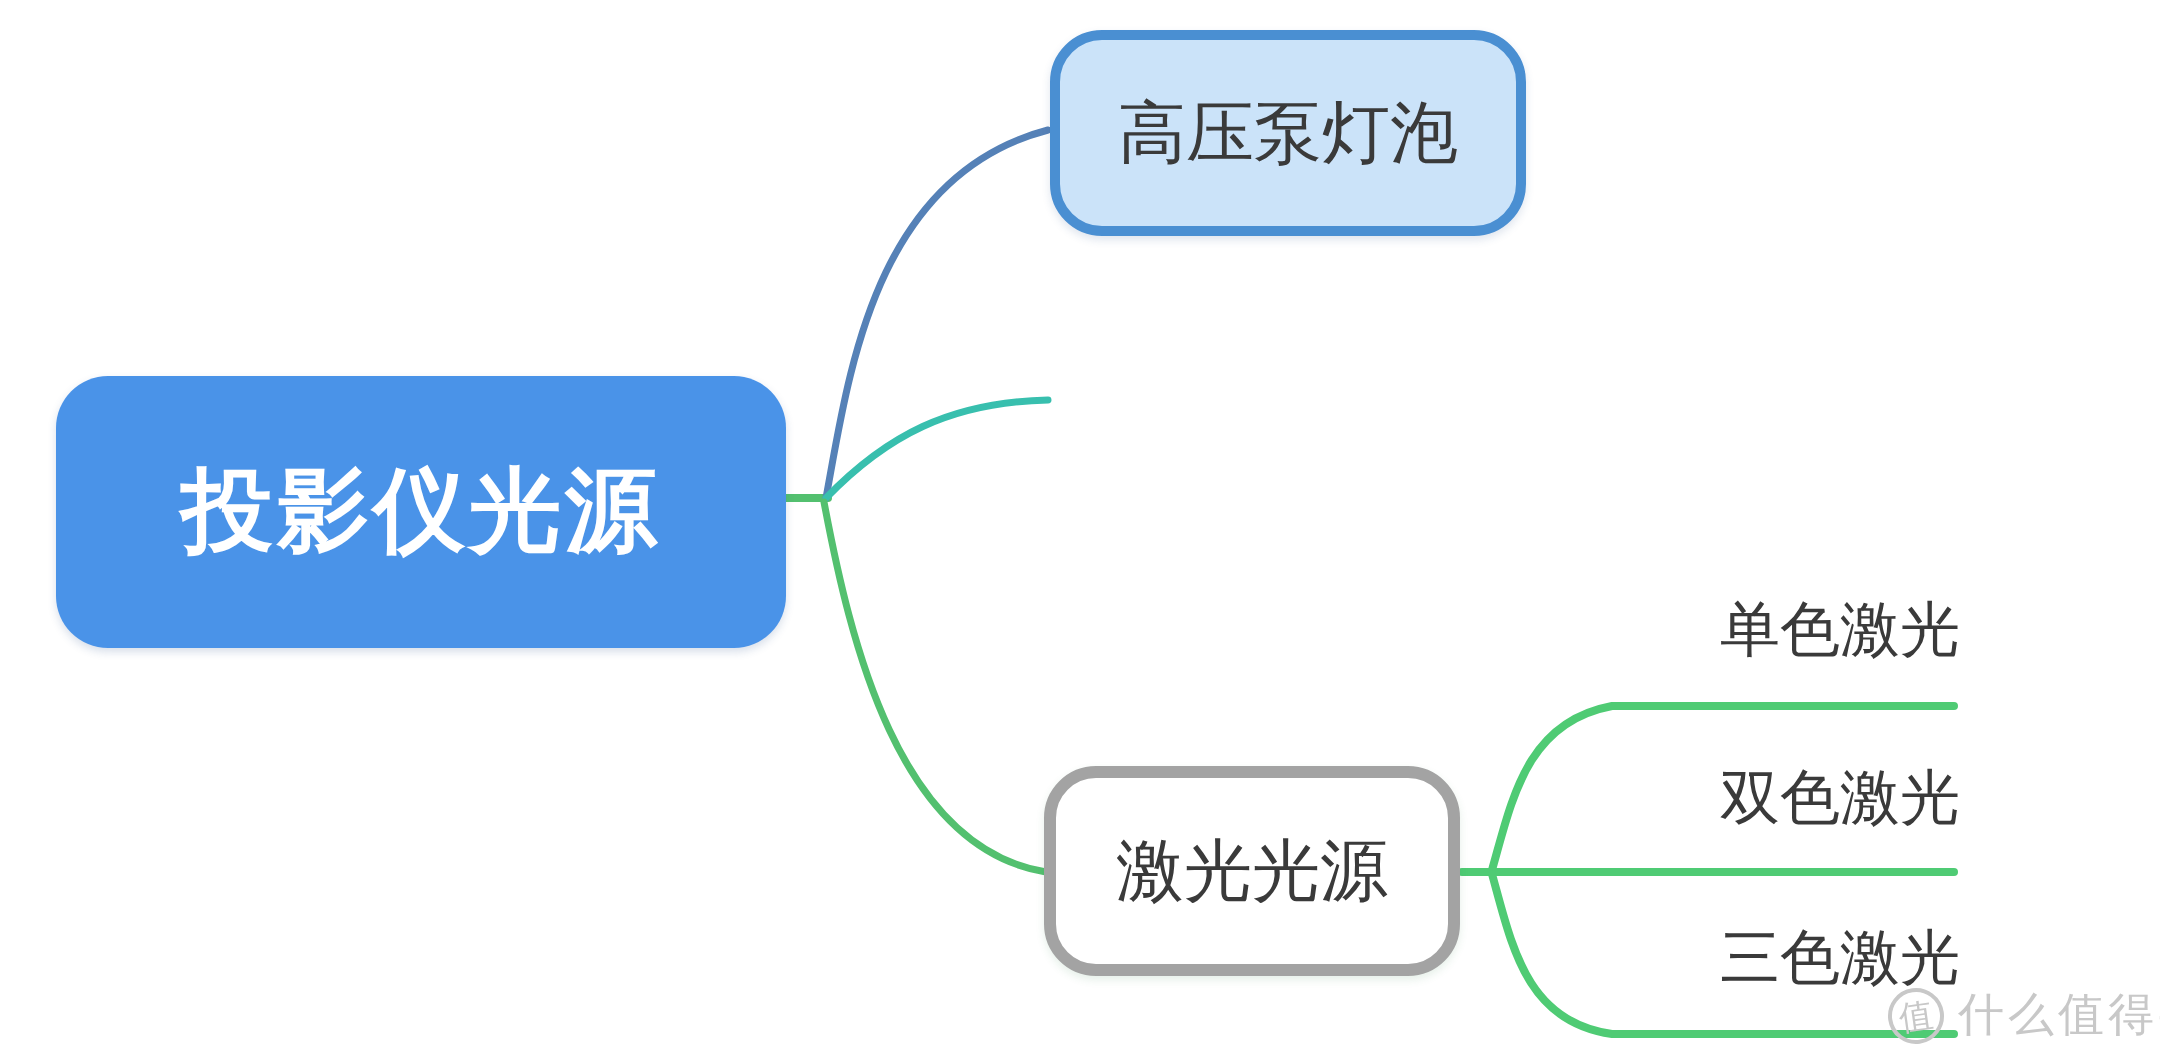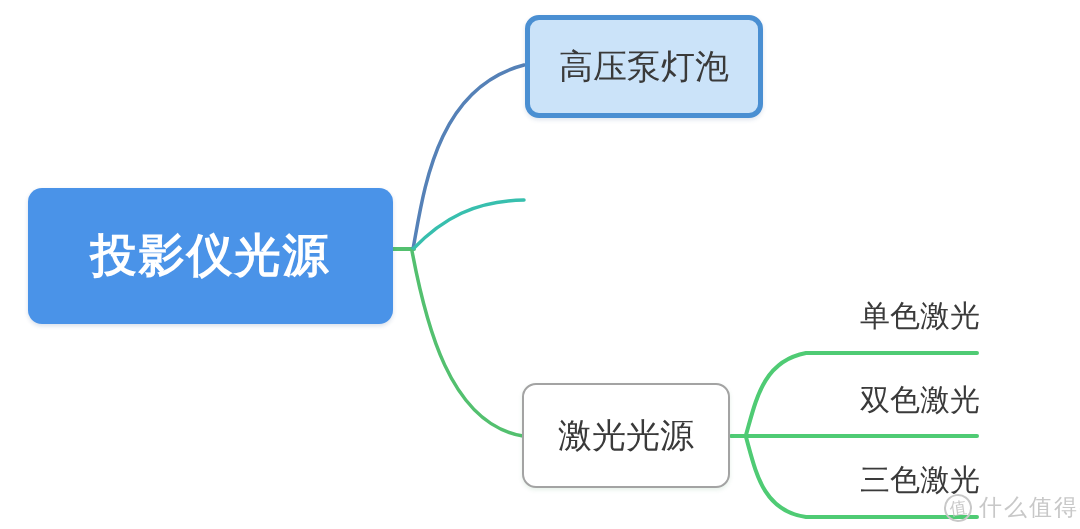--- a/index.html
+++ b/index.html
@@ -28,21 +28,21 @@
   .stroke-teal  { stroke: #38bfae; stroke-width: 3.5px; }
   .stroke-green { stroke: #53c06f; stroke-width: 3.5px; }
   .stroke-leaf  { stroke: #4fcb74; stroke-width: 4px; }
   .stub         { stroke: #53c06f; stroke-width: 4px; }
 
   .node {
     position: absolute;
     display: flex;
     align-items: center;
     justify-content: center;
-    border-radius: 14px;
+    border-radius: 26px;
     color: #3a3a3a;
     box-sizing: border-box;
     white-space: nowrap;
   }
   .node-root {
     left: 28px; top: 188px;
     width: 365px; height: 136px;
     background: #4a93e8;
     color: #ffffff;
     font-size: 46px;
@@ -63,21 +63,21 @@
     width: 204px; height: 105px;
     background: #ffffff;
     border: 5px solid #2ec5b6;
     font-size: 34px;
     box-shadow: 0 2px 4px rgba(40, 120, 110, 0.12);
   }
   .node-laser {
     left: 522px; top: 383px;
     width: 208px; height: 105px;
     background: #ffffff;
-    border: 2px solid #a3a3a3;
+    border: 6px solid #a3a3a3;
     font-size: 34px;
     box-shadow: 0 2px 4px rgba(50, 130, 70, 0.12);
   }
 
   .leaf-label {
     position: absolute;
     width: 140px;
     height: 38px;
     line-height: 38px;
     text-align: right;

